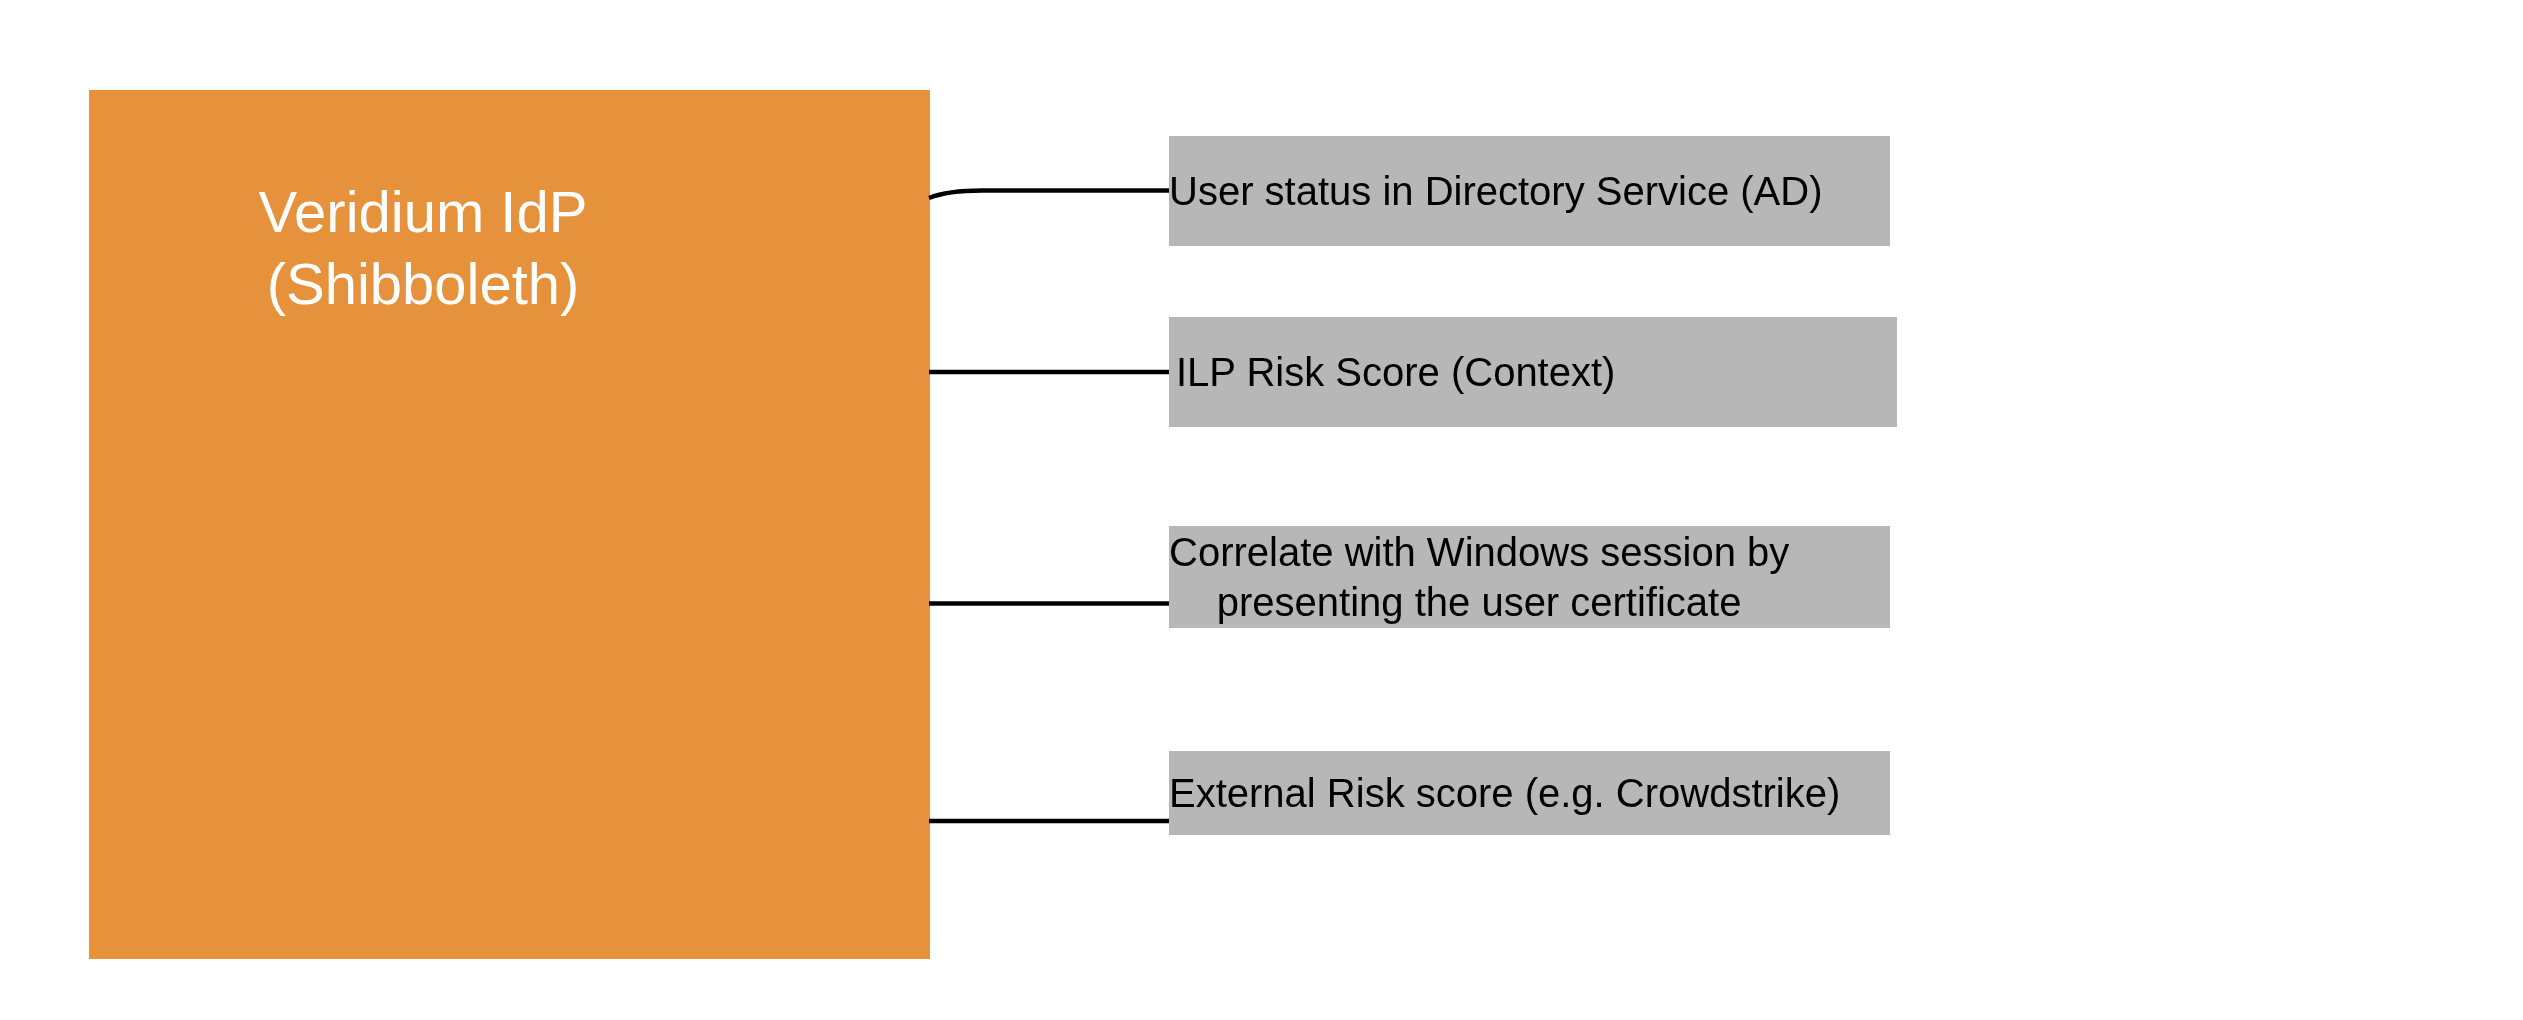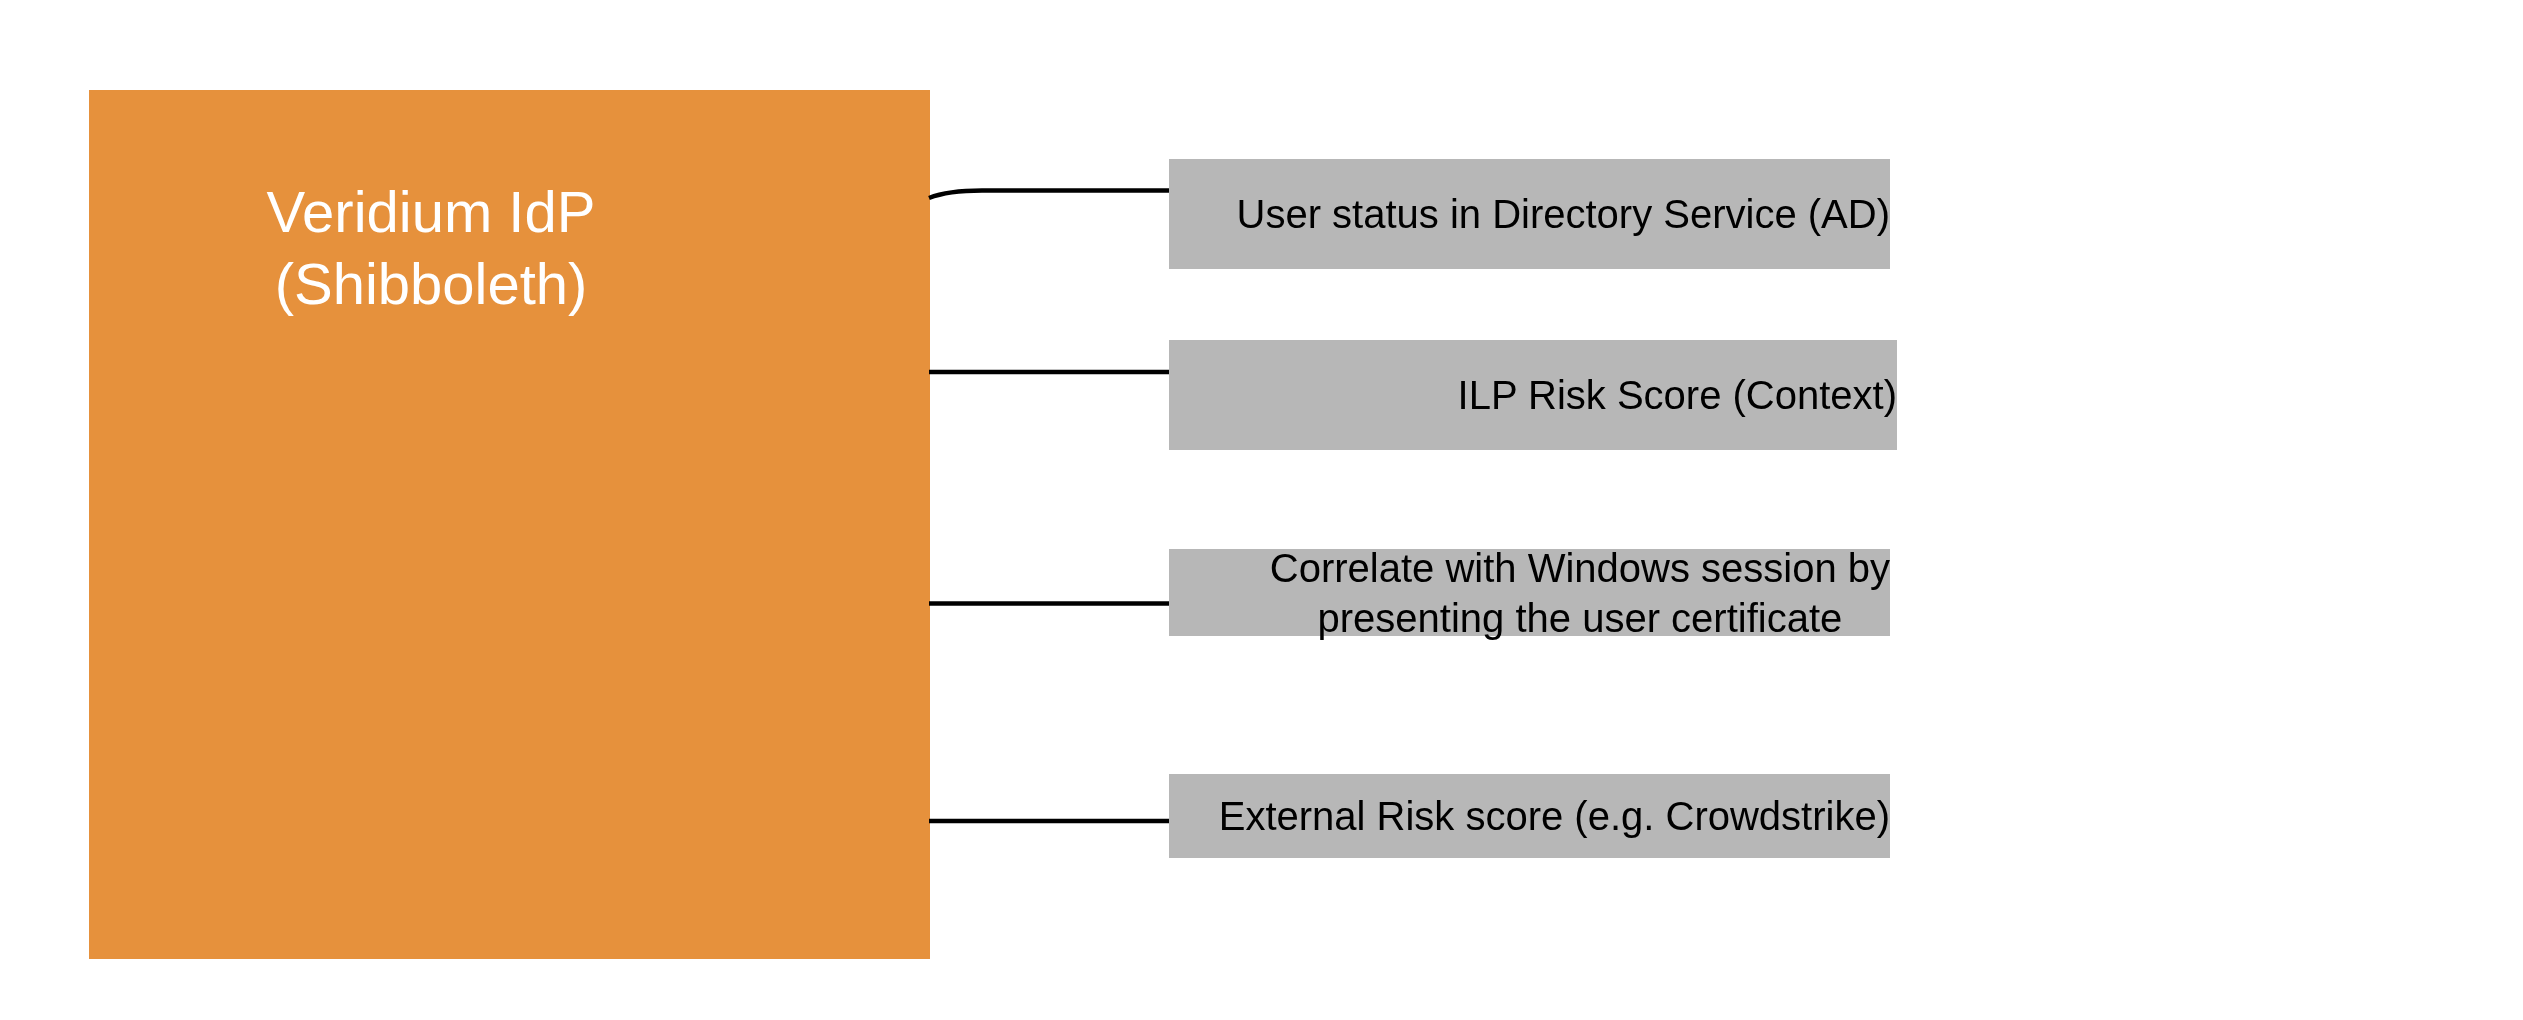--- a/index.html
+++ b/index.html
@@ -14,21 +14,21 @@
   .main-box {
     position: absolute;
     left: 89px;
     top: 90px;
     width: 841px;
     height: 869px;
     background: #e6913c;
   }
   .main-box-label {
     position: absolute;
-    left: 8px;
+    left: 0px;
     top: 86px; 
     width: 668px;
     text-align: center;
     color: #ffffff;
     font-size: 58px;
     line-height: 72px;
     white-space: pre-line;
   }
   .connectors {
     position: absolute;
@@ -38,33 +38,32 @@
     height: 1020px;
     pointer-events: none;
   }
   .factor-box {
     position: absolute;
     left: 1169px;
     width: 721px;
     background: #b7b7b7;
     display: flex;
     align-items: center;
-    justify-content: flex-end;
-    margin-top: 23px;
+    justify-content: flex-start;
   }
   .factor-box .label {
     color: #000000;
     font-size: 40px;
     line-height: 50px;
     text-align: center;
     white-space: pre-line;
   }
   .fb-1 { top: 136px; height: 110px; }
   .fb-2 { top: 317px; height: 110px; padding-left: 7px; }
-  .fb-3 { top: 526px; height: 87px; }
+  .fb-3 { top: 526px; height: 102px; }
   .fb-4 { top: 751px; height: 84px; }
   .annotation {
     position: absolute;
     left: 1920px;
     top: 300px;
     width: 566px;
     color: #000000;
     font-size: 37px;
     line-height: 47px;
     text-align: center;

